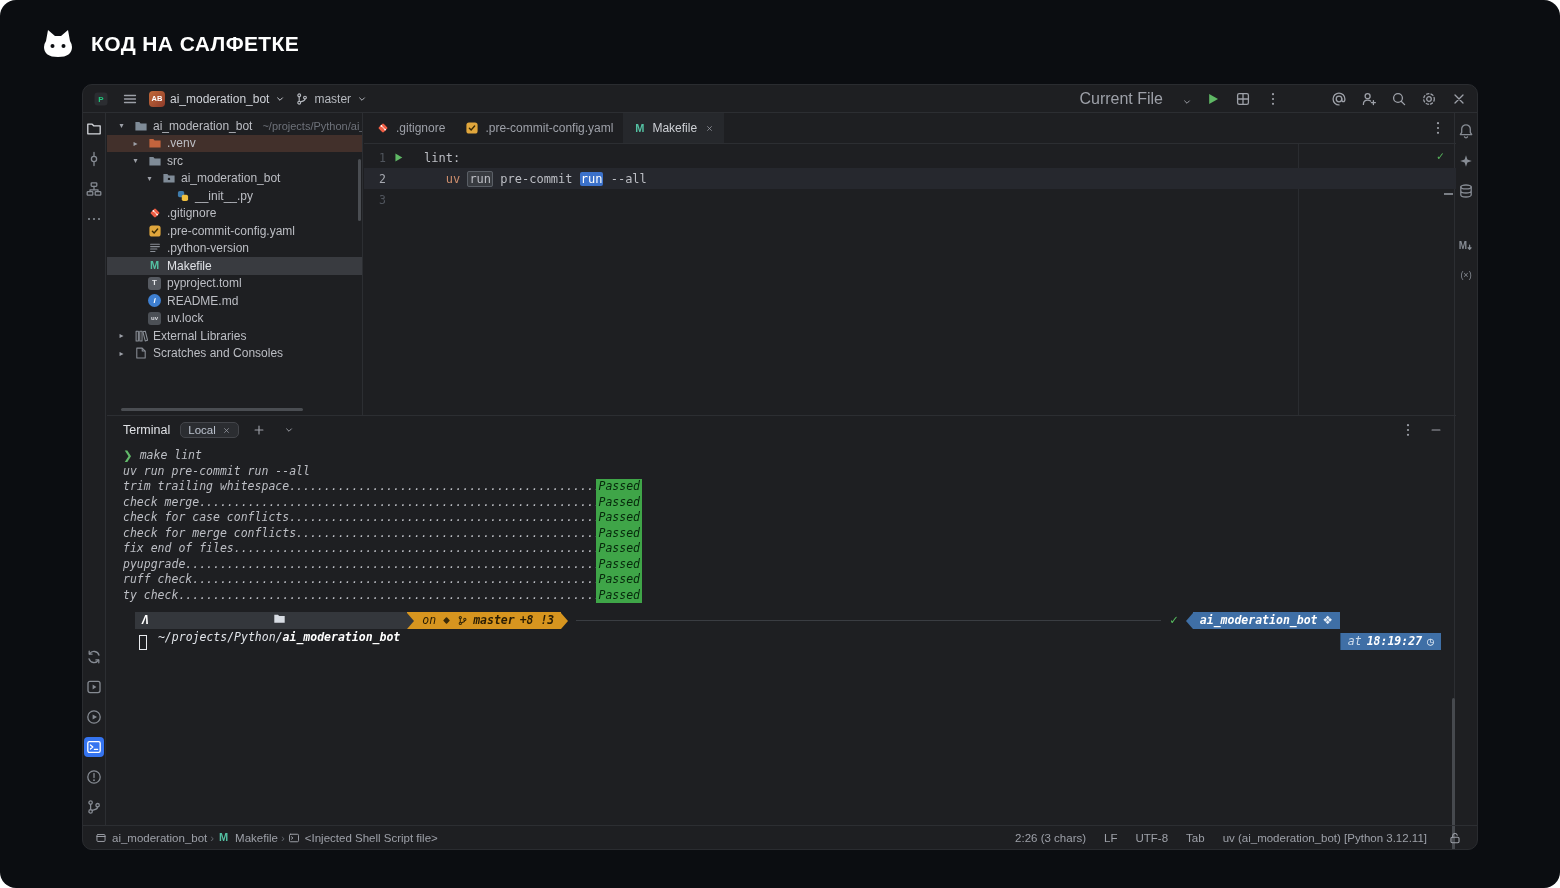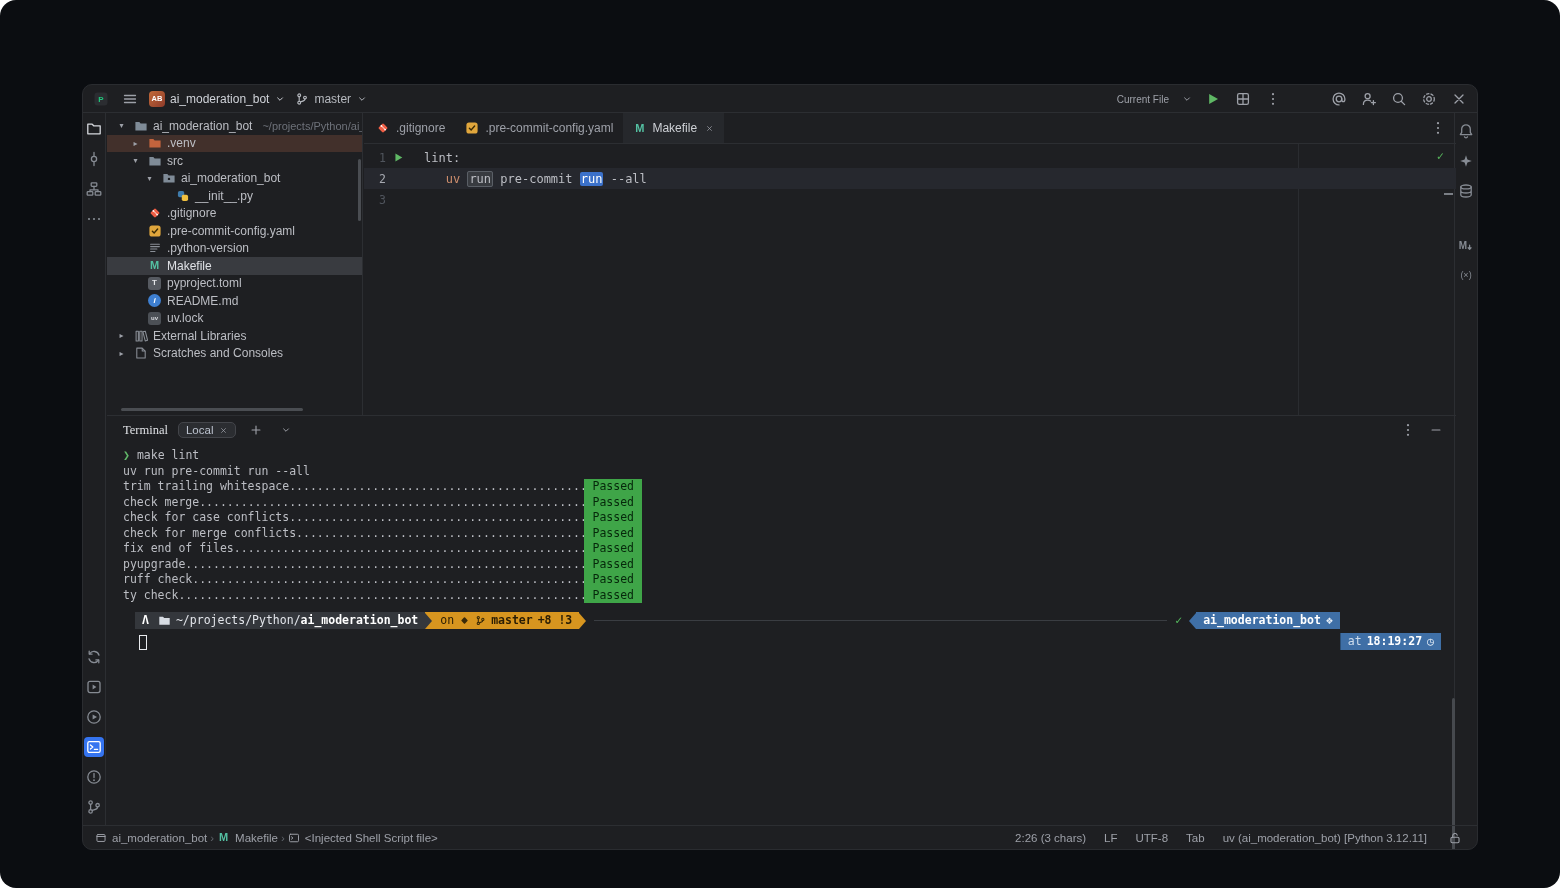--- a/index.html
+++ b/index.html
@@ -14,21 +14,21 @@
   :root{--bg:#1e1f22;--line:#2c2e32;--muted:#9da0a8;--dim:#868b93;--text:#bcbec4;--bright:#dfe1e5;--accent:#3574f0;--green:#4fae4e;}
   .ide{position:absolute;left:82px;top:84px;width:1396px;height:766px;background:var(--bg);border-radius:10px;border:1px solid #2a2c30;overflow:hidden;box-sizing:border-box;}
 
   
   .topbar{position:absolute;left:0;top:0;right:0;height:28px;display:flex;align-items:center;padding:0 8px;gap:9px;border-bottom:1px solid var(--line);box-sizing:border-box;}
   .tb-left{display:flex;align-items:center;gap:9px;}
   .widget{display:flex;align-items:center;gap:5px;color:#cfd2d8;font-size:12px;}
   .widget .wlabel{max-width:150px;white-space:nowrap;}
   .avatar{width:16px;height:16px;border-radius:4px;background:linear-gradient(135deg,#c26a3a,#8f3b2a);color:#fff;font-size:7.5px;font-weight:700;display:flex;align-items:center;justify-content:center;}
   .tb-right{margin-left:auto;display:flex;align-items:center;gap:10px;color:var(--muted);}
-  .runcfg{display:flex;align-items:flex-end;gap:12px;font-size:10px;color:var(--muted);}
+  .runcfg{display:flex;align-items:flex-end;gap:18px;font-size:16px;color:var(--muted);}
   .icon-btn{width:20px;height:20px;display:flex;align-items:center;justify-content:center;color:var(--muted);}
   .globals{display:flex;align-items:center;gap:10px;margin-left:36px;}
 
   
   .strip{position:absolute;top:28px;bottom:24px;width:23px;display:flex;flex-direction:column;align-items:center;box-sizing:border-box;}
   .strip-left{left:0;border-right:1px solid var(--line);padding:6px 0 8px 0;gap:10px;}
   .strip-right{right:0;border-left:1px solid var(--line);padding:8px 0;gap:10px;}
   .strip .spacer{flex:1;}
   .strip-btn{width:20px;height:20px;border-radius:4px;display:flex;align-items:center;justify-content:center;color:var(--dim);flex:none;}
   .strip-btn.active-light{color:#d6d9de;}
@@ -68,31 +68,31 @@
   .tk-plain{color:var(--text);}
   .tk-kw{color:#ce8e6d;}
   .tk-box{border:1px solid #5a5f66;background:#383b40;border-radius:2px;padding:0 1px;}
   .tk-sel{background:#3b71ca;color:#fff;border-radius:2px;padding:0 1px;}
   .inspect{position:absolute;right:12px;top:5px;color:#57b55c;font-size:12px;font-weight:700;}
   .scrolldash{position:absolute;right:3px;top:49px;width:9px;height:2px;background:#7a7e85;}
 
   
   .terminal{position:absolute;left:24px;top:330px;width:1349px;height:412px;border-top:1px solid var(--line);display:flex;flex-direction:column;box-sizing:border-box;}
   .term-header{height:28px;display:flex;align-items:center;gap:10px;padding:0 10px 0 16px;flex:none;}
-  .term-title{color:var(--bright);font-size:12.5px;font-family:Liberation Serif, serif;}
+  .term-title{color:var(--bright);font-size:12.5px;}
   .term-tab{display:flex;align-items:center;gap:6px;background:#2b2d31;border:1px solid #43454a;border-radius:5px;padding:1px 7px;font-size:11.5px;color:#bcc3cf;}
   .term-tab .close{display:flex;color:var(--muted);}
   .term-actions{margin-left:auto;display:flex;align-items:center;gap:8px;color:var(--muted);}
-  .term-body{flex:1;padding:4px 0 0 16px;font-family:"DejaVu Sans Mono","DejaVu Sans",monospace;font-size:11.5px;line-height:15.5px;color:var(--text);position:relative;}
+  .term-body{flex:1;padding:4px 0 0 16px;font-family:"DejaVu Sans Mono","DejaVu Sans",monospace;font-size:11.5px;line-height:15.5px;color:var(--text);position:relative;font-style:italic;}
   .tline{height:15.5px;white-space:pre;}
   .pchar{color:#62b96a;font-weight:700;margin-right:7px;}
   .chk{display:flex;width:519px;height:15.5px;}
   .chk .lbl{flex:none;}
   .chk .dots{flex:1;overflow:hidden;white-space:nowrap;}
-  .chk .badge{flex:none;background:#3fa548;color:#06280b;padding:0 8px;}
+  .chk .badge{flex:none;background:#3fa548;color:#06280b;padding:0 2px;}
   .prompt-row{display:flex;align-items:center;height:17px;margin:9px 15px 0 12px;font-size:11.5px;}
   .seg{display:flex;align-items:center;height:17px;padding:0 7px;gap:5px;flex:none;}
   .seg b{font-weight:700;}
   .seg-dark{background:#34373c;color:#e2e5ea;}
   .seg-dark b{color:#ffffff;}
   .seg-gold{background:#d7951f;color:#2a1d04;padding-left:0;}
   .seg-blue{background:#3f6fa6;color:#e7eff8;}
   .seg-blue b{color:#ffffff;}
   .seg-blue.time{border-left:1px solid rgba(0,0,0,.28);margin-top:42px;}
   .tri{width:0;height:0;border-top:8.5px solid transparent;border-bottom:8.5px solid transparent;flex:none;}
@@ -119,20 +119,28 @@
   .fb-toml{background:#565a61;color:#e3e5e8;}
   .fb-readme{background:#3e7fd0;color:#fff;border-radius:50%;font-style:italic;}
   .fb-uv{background:#4c5056;color:#d8dadf;font-size:6px;}
   .ic{display:inline-flex;}
 </style>
 </head>
 <body>
 
 <div class="canvas">
 
+  <header class="brand">
+    <svg viewBox="0 0 40 32" width="40" height="32">
+      <path d="M8 13 L10 2 L17 8 H23 L30 2 L32 13 Q34 16 34 19 Q34 29 20 29 Q6 29 6 19 Q6 16 8 13 Z" fill="#ffffff"></path>
+      <circle cx="14.5" cy="18" r="2" fill="#0b0d11"></circle>
+      <circle cx="25.5" cy="18" r="2" fill="#0b0d11"></circle>
+    </svg>
+    <h1>КОД НА САЛФЕТКЕ</h1>
+  </header>
 
   <div class="ide">
 
     <div class="topbar">
       <div class="tb-left" id="tbLeft">
           <span class="icon-btn">
             <span class="ic">
               <svg viewBox="0 0 16 16" width="16" height="16">
                 <rect x="1.5" y="1.5" width="13" height="13" rx="3" fill="#2b2d31"></rect>
                 <text x="8" y="11" text-anchor="middle" font-size="8" font-weight="bold" fill="#20c77c" font-family="Liberation Sans,sans-serif">P</text>
@@ -666,21 +674,21 @@
               <span class="lbl">ty check</span>
               <span class="dots">..........................................................................................................................................................................</span>
               <span class="badge">Passed</span>
             </div>
           </div>
 
         <div class="prompt-row">
           <span class="seg seg-dark">
             <b>Λ</b>
           </span>
-          <span class="seg seg-dark" style="padding-left:2px;">
+          <span class="seg seg-dark" style="padding-left:2px;flex-direction:column;">
             <span class="ic" id="promptFolder">
                 <svg viewBox="0 0 16 16" width="13" height="13">
                   <path d="M1.6 3.4h4.5l1.5 1.6h6.8v8.2H1.6z" fill="#d7dce3"></path>
                 </svg>
               </span>
             <span style="display:inline-flex;">
               <span>~/projects/Python/</span>
                 <b>ai_moderation_bot</b>
             </span>
           </span>

